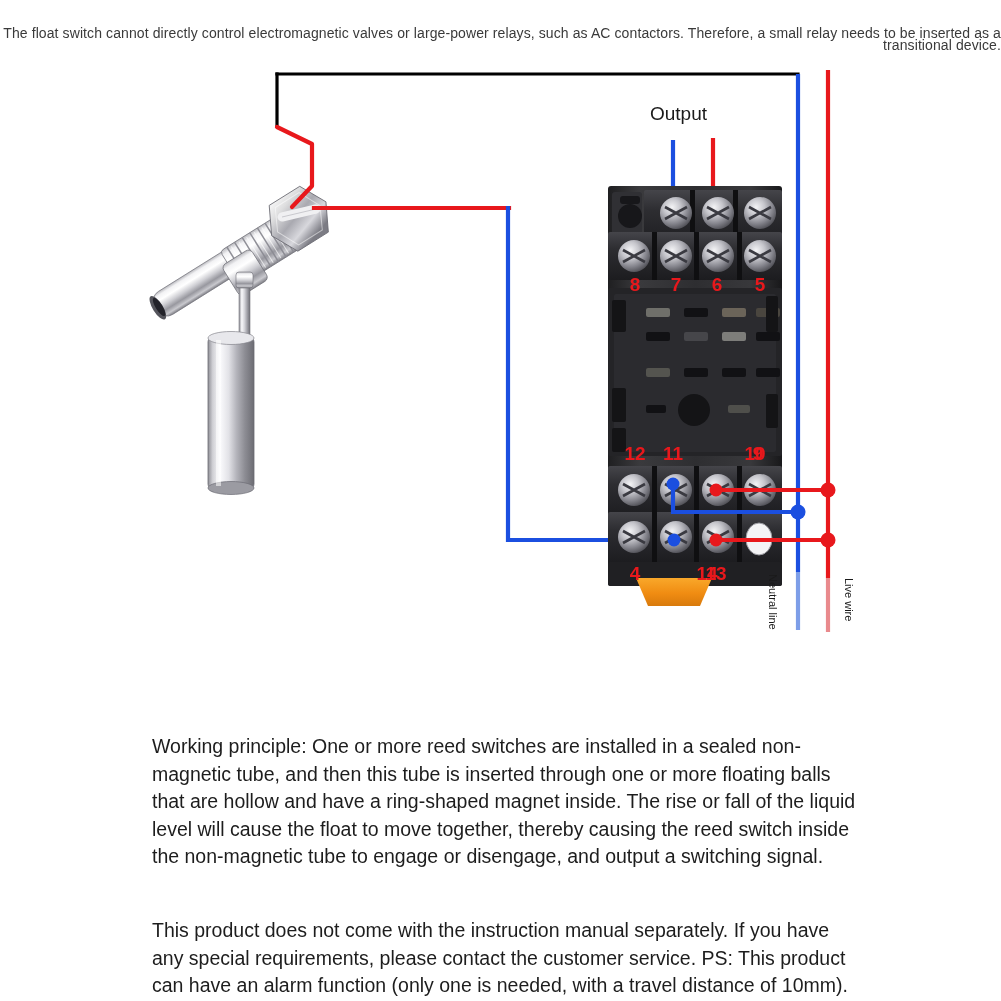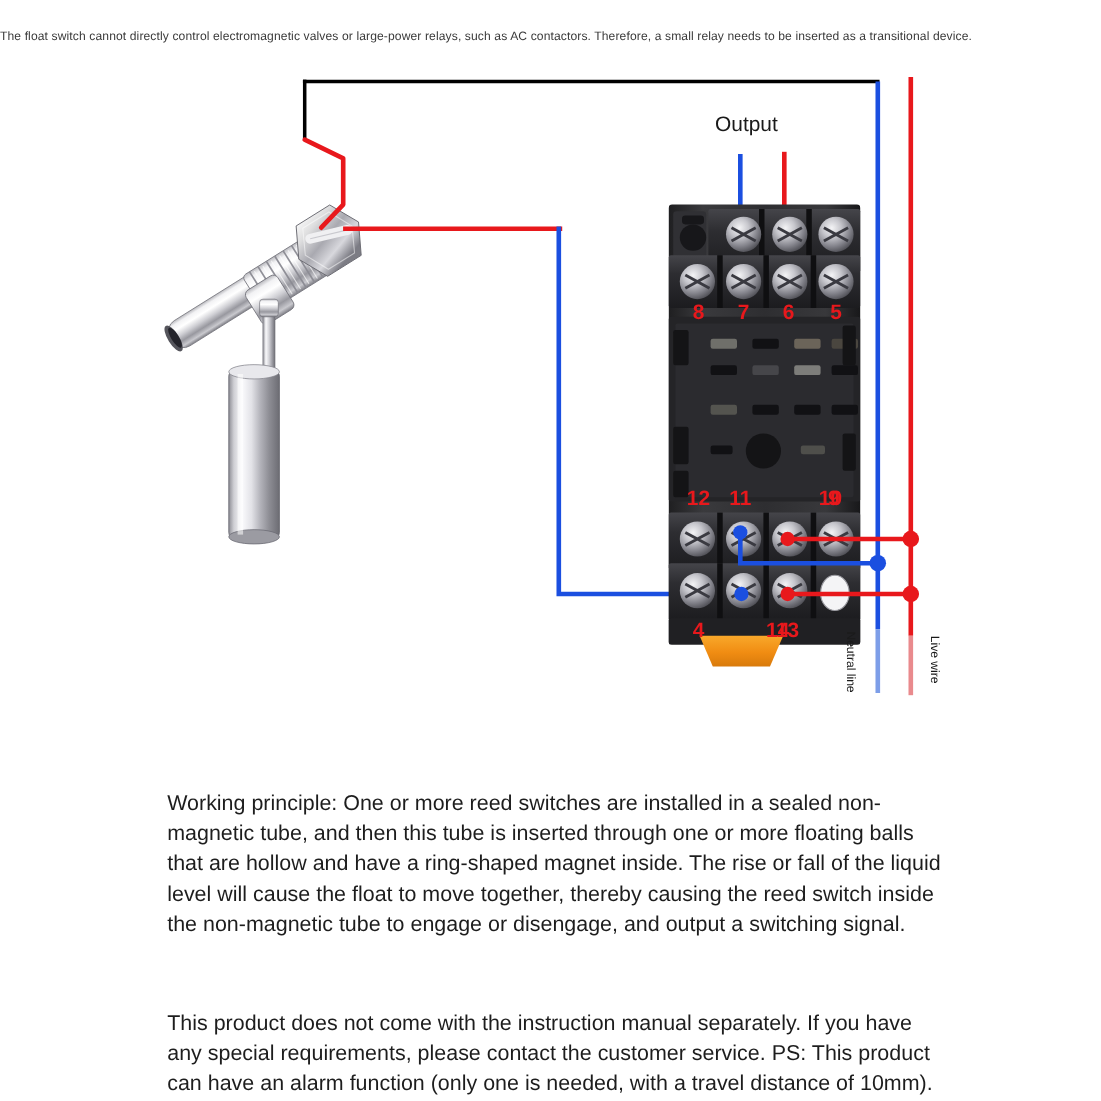--- a/index.html
+++ b/index.html
@@ -2,41 +2,41 @@
 <html><head>
 <meta charset="utf-8">
 <style>
   html,body{margin:0;padding:0;background:#ffffff;}
   body{width:1001px;height:1001px;position:relative;overflow:hidden;
        font-family:"Liberation Sans","DejaVu Sans",sans-serif;color:#222;}
 
   #page{position:absolute;left:0;top:0;width:1001px;height:1001px;background:#fff;}
 
   
-  .header-note{position:absolute;left:0;top:27px;width:1001px;text-align:left;
-      font-size:11px;line-height:12px;color:#3a3a3a;letter-spacing:.1px;
+  .header-note{position:absolute;left:0;top:27px;width:1001px;text-align:right;
+      font-size:14px;line-height:12px;color:#3a3a3a;letter-spacing:.1px;
       font-family:"Liberation Sans",sans-serif;}
 
   
   #diagram{position:absolute;left:0;top:0;width:1001px;height:700px;}
   #diagram svg{position:absolute;left:0;top:0;}
 
   
   .outlabel{position:absolute;font-size:19px;color:#1a1a1a;
       font-family:"Liberation Sans",sans-serif;}
   .pinlabel{position:absolute;font-size:19px;font-weight:bold;color:#e8181c;
       font-family:"Liberation Sans",sans-serif;text-align:center;width:34px;}
   .vlabel{position:absolute;font-size:11px;color:#1a1a1a;white-space:nowrap;
       font-family:"Liberation Sans",sans-serif;
       transform:rotate(90deg);transform-origin:0 0;}
 
   
   .bodytext{position:absolute;left:152px;width:712px;font-size:19.5px;
       line-height:27.5px;color:#1d1d1d;font-family:"Liberation Sans",sans-serif;}
-  #para1{top:717px;}
+  #para1{top:733px;}
   #para2{top:917px;}
 </style>
 </head>
 <body>
 
 <div id="page">
 
   <div class="header-note">The float switch cannot directly control electromagnetic valves or large-power relays, such as AC contactors. Therefore, a small relay needs to be inserted as a transitional device.</div>
 
   <div id="diagram">

